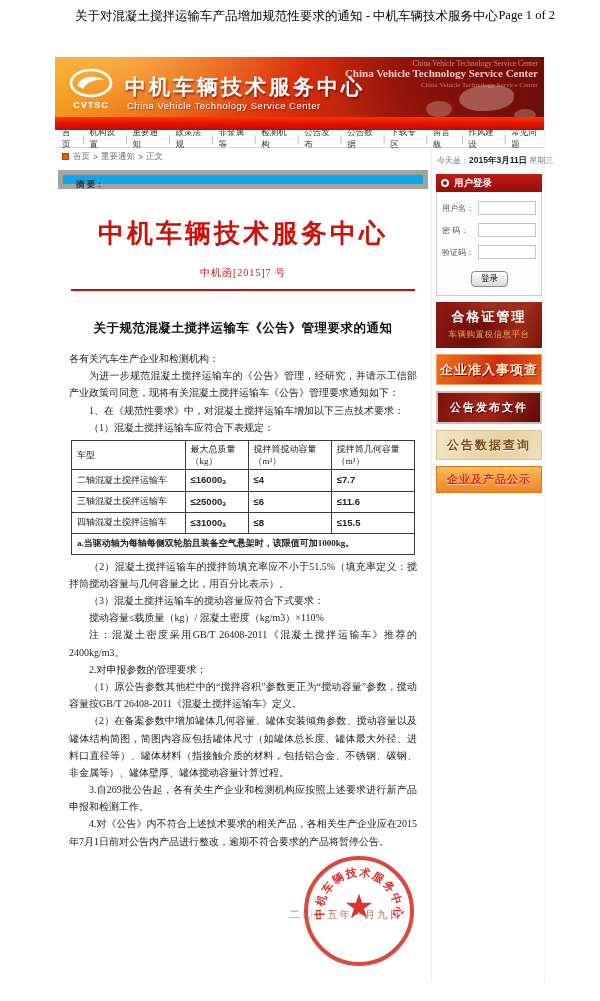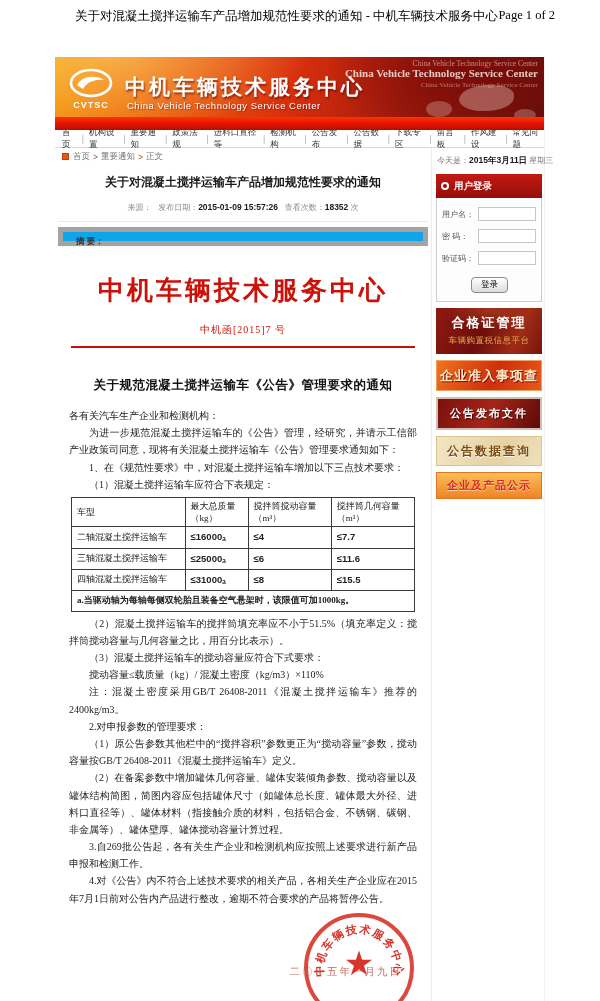--- a/index.html
+++ b/index.html
@@ -91,21 +91,21 @@
     white-space:nowrap; opacity:.85; z-index:1; }
   .seal { position:absolute; right:16px; top:2px; width:110px; height:110px; border-radius:50%;
     border:4px solid rgba(210,32,20,.82); z-index:2; }
   .seal svg { position:absolute; left:0; top:0; }
   .seal .star { position:absolute; left:0; right:0; top:30px; text-align:center; font-size:34px;
     color:rgba(210,32,20,.9); line-height:1; }
 
   
   .today { font-size:8px; color:#777; margin:5px 0 7px 1px; white-space:nowrap; }
   .today b { color:#1a1a1a; font-size:8.5px; }
-  .login-head { display:flex; align-items:center; height:24px; padding-left:5px;
+  .login-head { display:flex; align-items:center; height:18px; padding-left:5px;
     background:linear-gradient(180deg,#c21a12 0%,#970d0a 100%); color:#fff; font-size:9.5px; font-weight:bold; }
   .login-dot { width:8px; height:8px; border:2px solid #fff; border-radius:50%; margin-right:5px; background:#970d0a; }
   .login-box { border:1px solid #ccc; border-top:none; background:#fdfdfd; padding:9px 4px 8px 5px; }
   .lrow { display:flex; align-items:center; margin-bottom:8px; }
   .lrow label { font-size:8px; color:#555; width:36px; white-space:nowrap; }
   .lrow input { width:58px; height:14px; border:1px solid #c6c6c6; background:#fff; font-size:8px; }
   .lbtn-row { text-align:center; margin-top:2px; }
   .lbtn { font-size:8.5px; padding:1px 9px; border:1px solid #8a8a8a; border-radius:4px;
     background:linear-gradient(180deg,#fff,#dcdcdc); cursor:pointer; }
 
@@ -161,21 +161,21 @@
 
     <div class="nav" id="nav">
         <span class="nav-item">首页</span>
         <span class="sep">|</span>
         <span class="nav-item">机构设置</span>
         <span class="sep">|</span>
         <span class="nav-item">重要通知</span>
         <span class="sep">|</span>
         <span class="nav-item">政策法规</span>
         <span class="sep">|</span>
-        <span class="nav-item">进料口直径等</span>
+        <span class="nav-item">非金属等</span>
         <span class="sep">|</span>
         <span class="nav-item">检测机构</span>
         <span class="sep">|</span>
         <span class="nav-item">公告发布</span>
         <span class="sep">|</span>
         <span class="nav-item">公告数据</span>
         <span class="sep">|</span>
         <span class="nav-item">下载专区</span>
         <span class="sep">|</span>
         <span class="nav-item">留言板</span>
@@ -191,30 +191,20 @@
 
         <div class="crumbs" id="crumbs">
           <span class="crumb-icon"></span>
         <span class="crumb">首页</span>
             <span class="csep">&gt;</span>
             <span class="crumb">重要通知</span>
             <span class="csep">&gt;</span>
             <span class="crumb">正文</span>
           </div>
 
-        <div class="art-head">
-          <div class="art-title">关于对混凝土搅拌运输车产品增加规范性要求的通知</div>
-          <div class="art-meta">
-            <span>来源：</span>&nbsp;&nbsp;
-            <span>发布日期：</span><b>2015-01-09 15:57:26</b>&nbsp;&nbsp;
-            <span>查看次数：</span><b>18352</b>
-            <span>次</span>
-          </div>
-          <div class="art-rule"></div>
-        </div>
 
         <div class="abstract">
           <span>摘 要：</span>
         </div>
 
         <div class="doc">
           <div class="letterhead">中机车辆技术服务中心</div>
           <div class="doc-no">中机函[2015]7 号</div>
           <div class="red-rule"></div>
           <div class="doc-title">关于规范混凝土搅拌运输车《公告》管理要求的通知</div>

